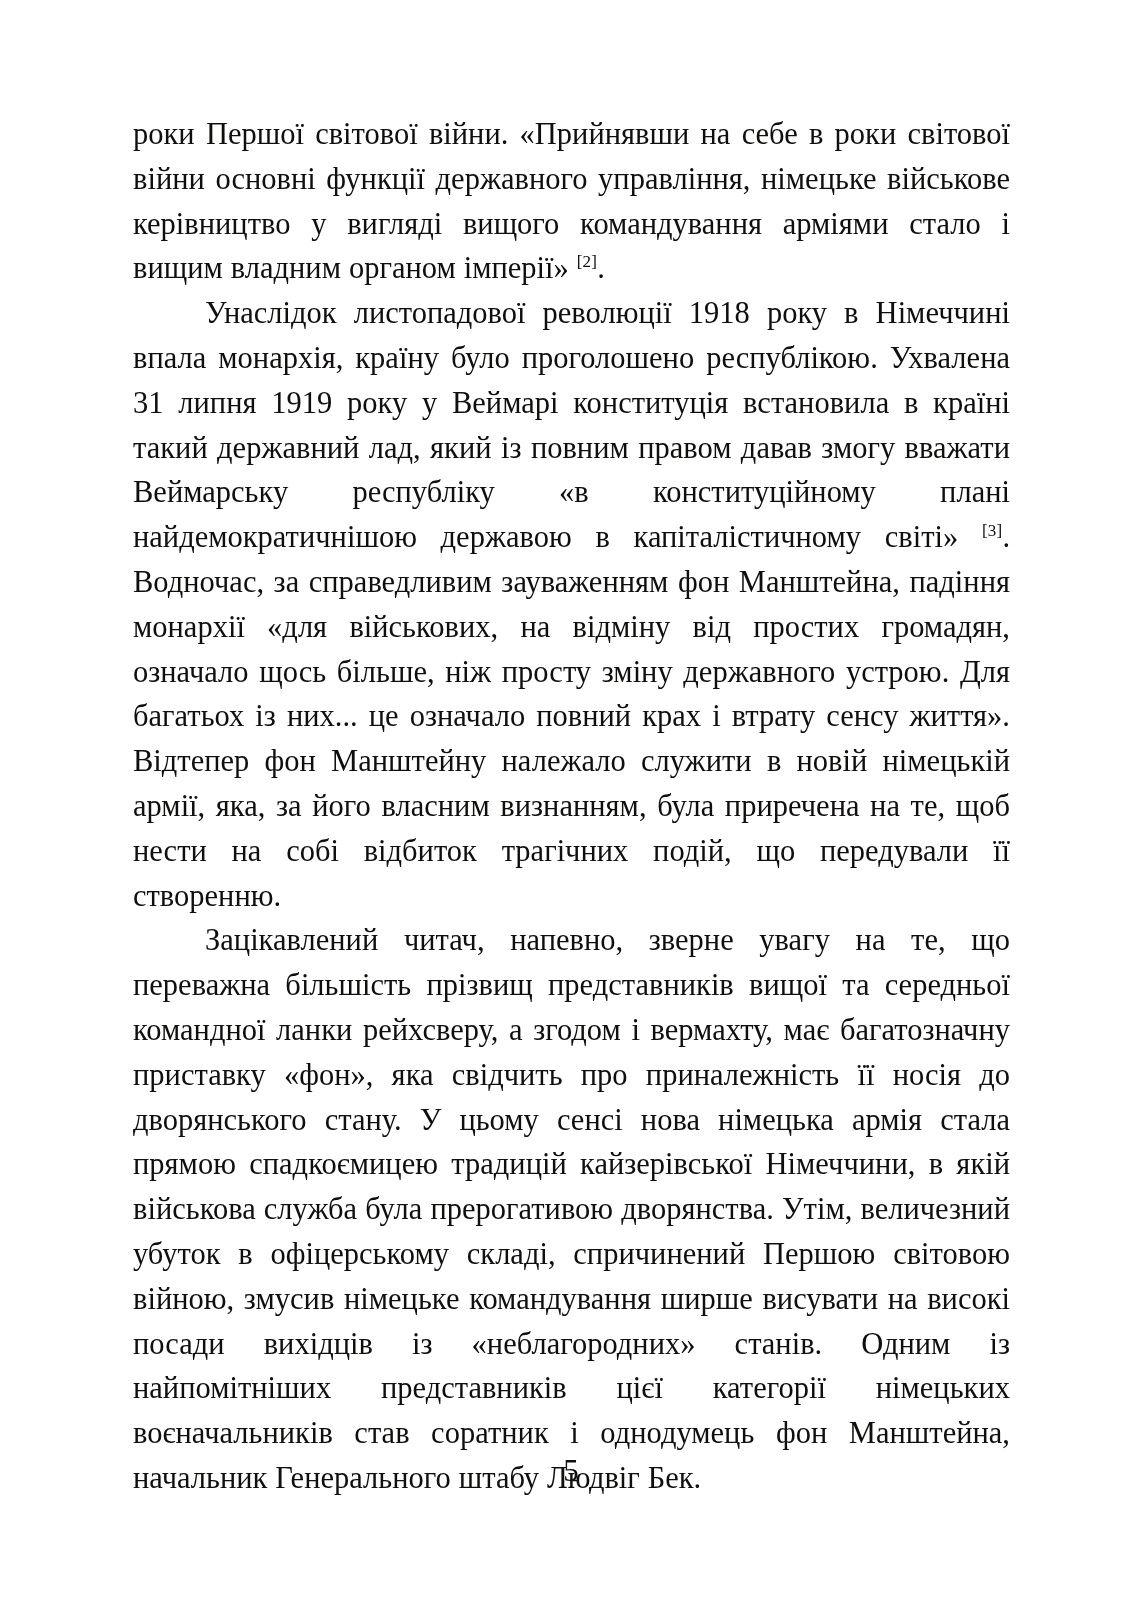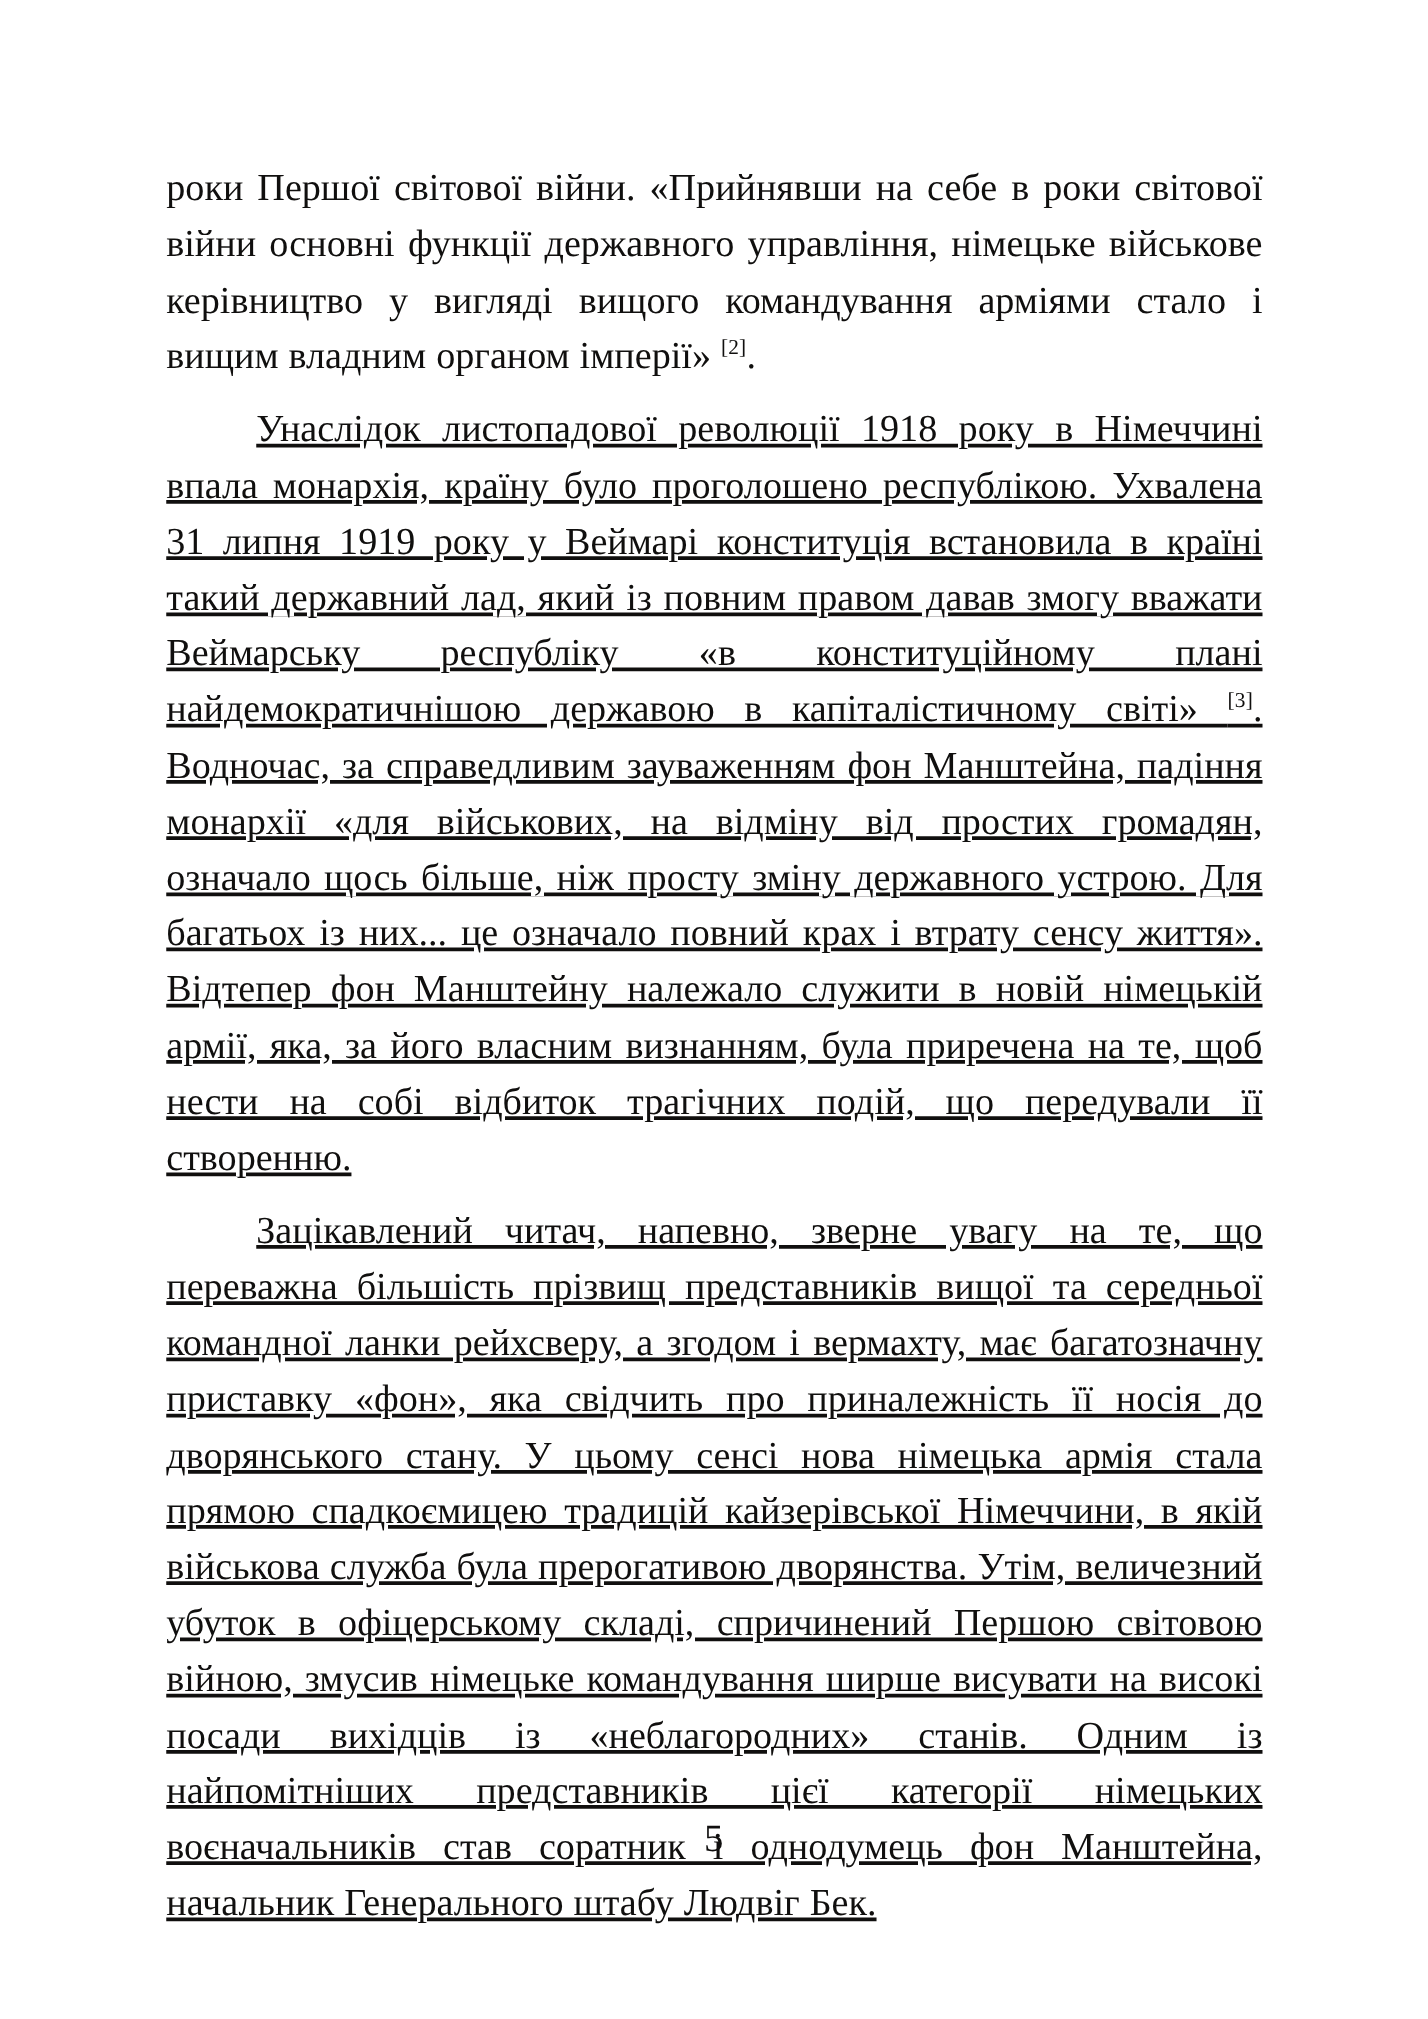--- a/index.html
+++ b/index.html
@@ -15,40 +15,38 @@
     height: 1615px;
     margin: 0 auto;
     background: #ffffff;
     box-sizing: border-box;
     overflow: hidden;
   }
 
   .text-block {
     position: absolute;
     left: 133px;
-    top: 128px;
+    top: 112px;
     width: 877px;
   }
 
   .para {
     margin: 0;
     font-family: "Liberation Serif", "DejaVu Serif", serif;
     font-size: 30.5px;
     line-height: 44.8px;
     color: #100f0e;
     text-align: justify;
     text-justify: inter-word;
     -webkit-hyphens: manual;
     hyphens: manual;
     word-spacing: 0.01em;
   }
 
   .para + .para {
-    margin-top: 14px;
-    text-decoration: underline;
   }
 
   .para-indent {
     text-indent: 72px;
   }
 
   .footnote-ref {
     font-size: 0.56em;
     vertical-align: super;
     line-height: 0;

